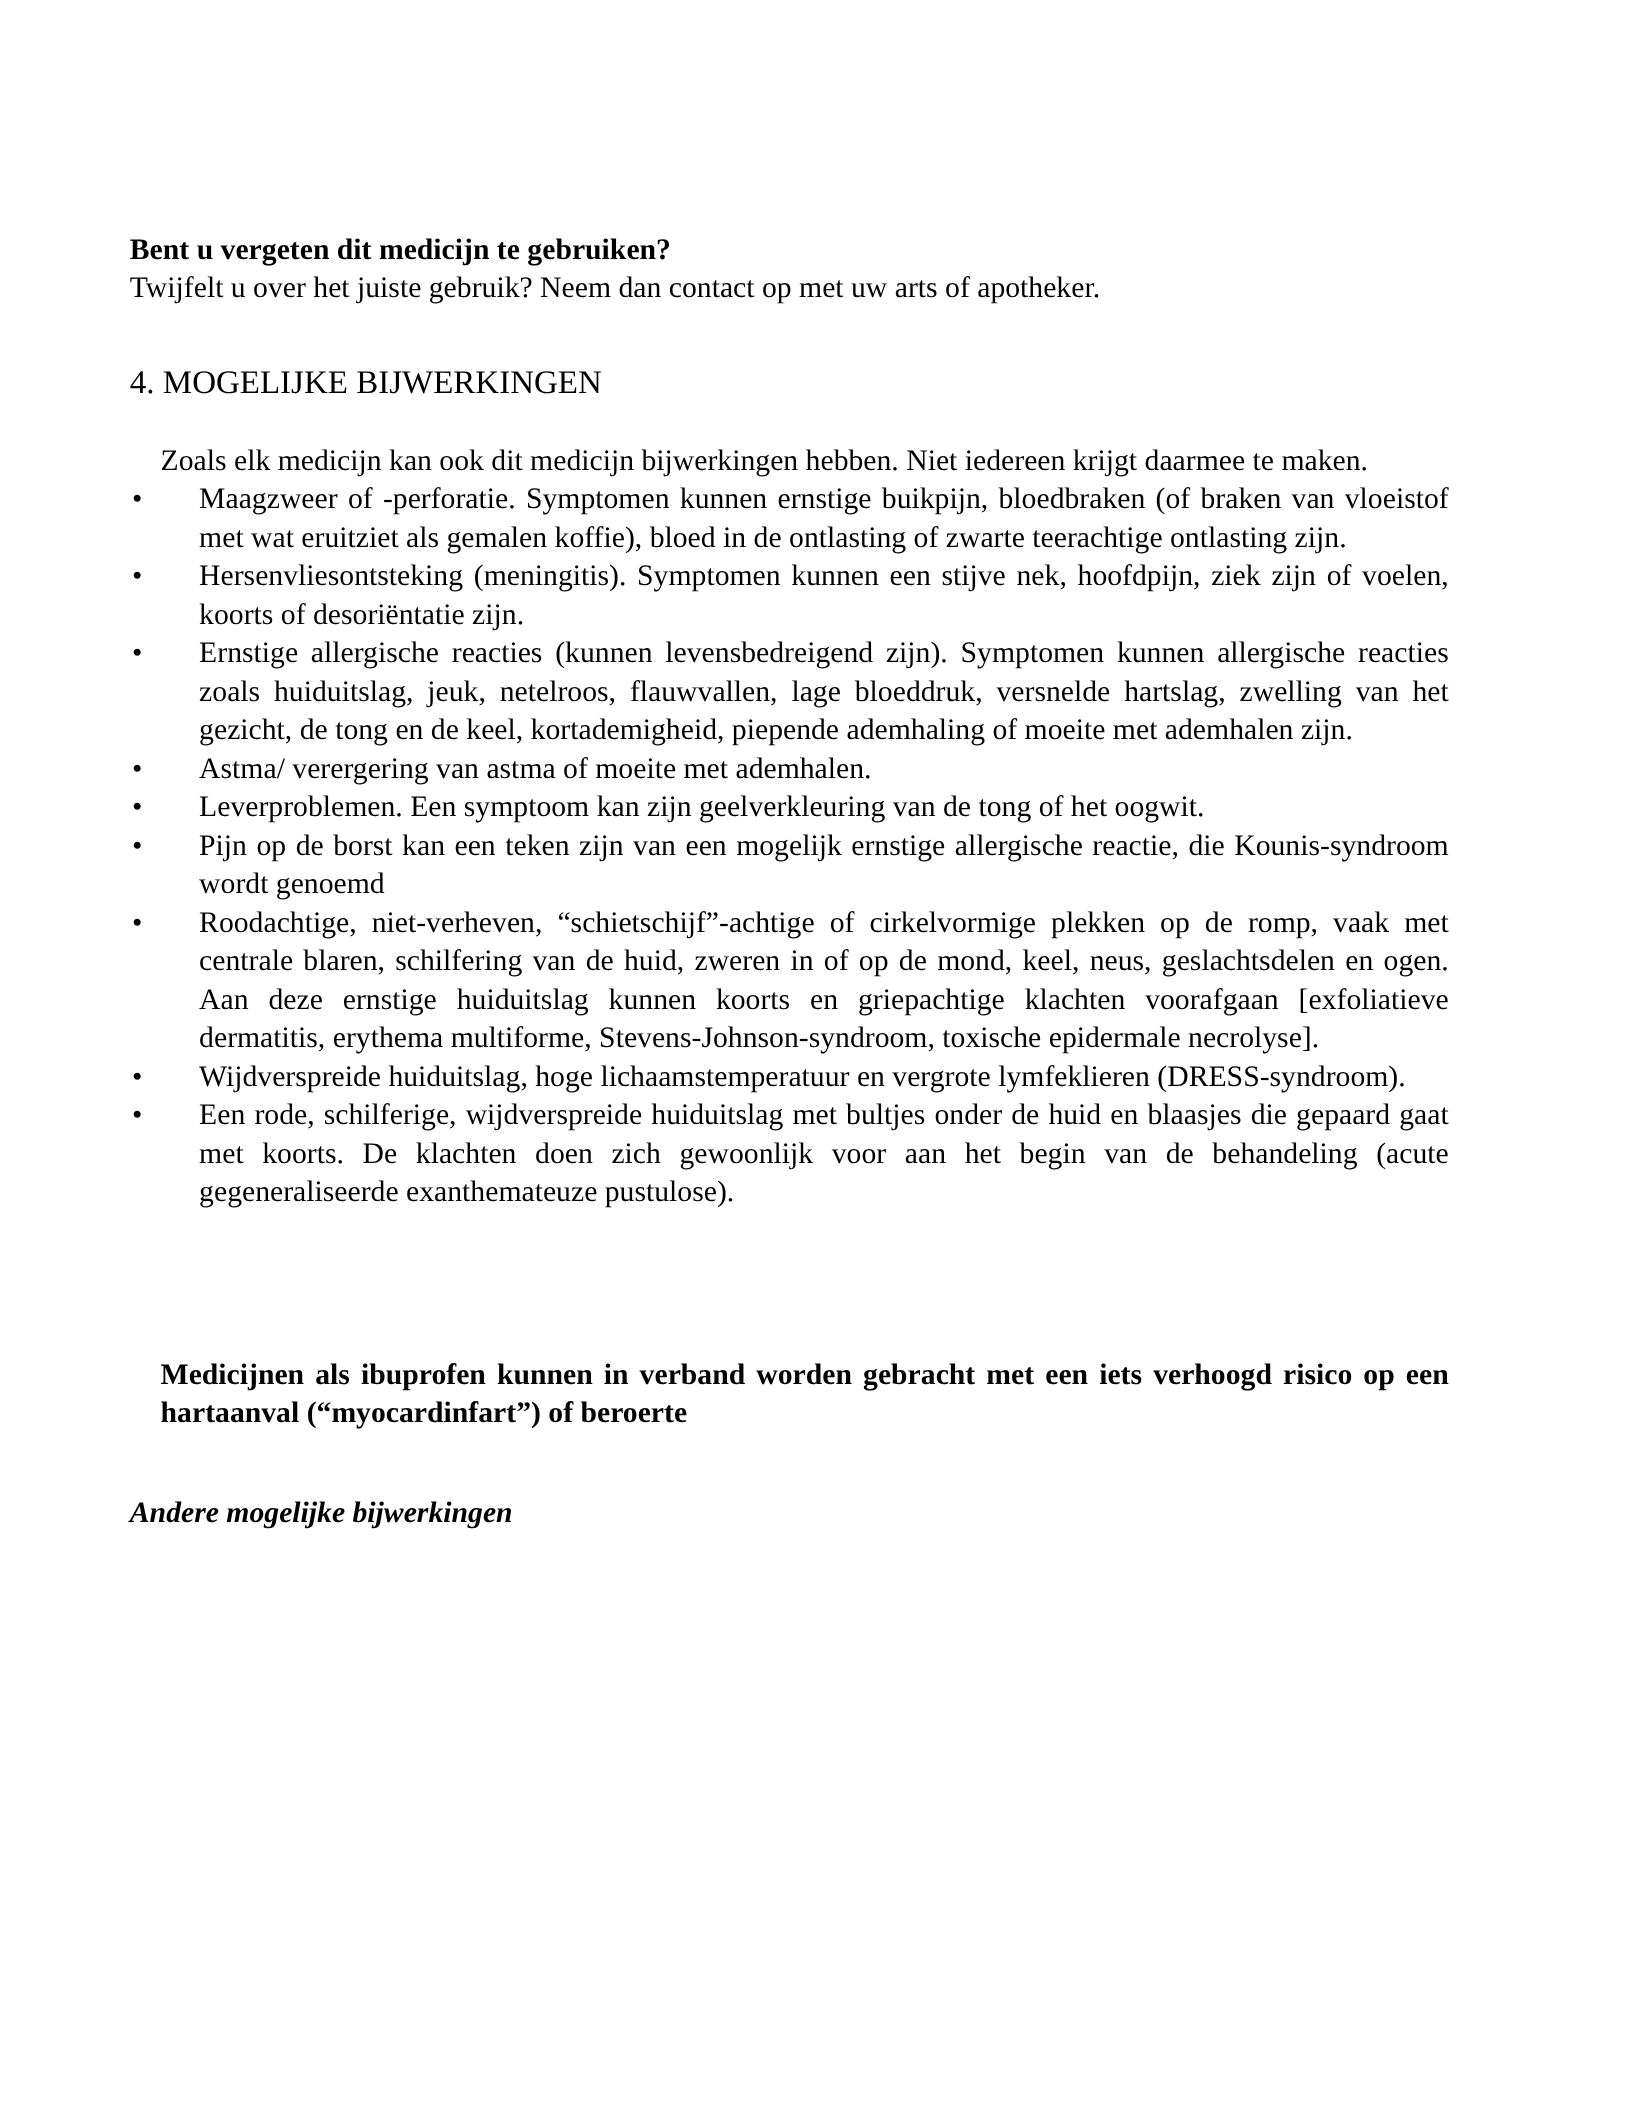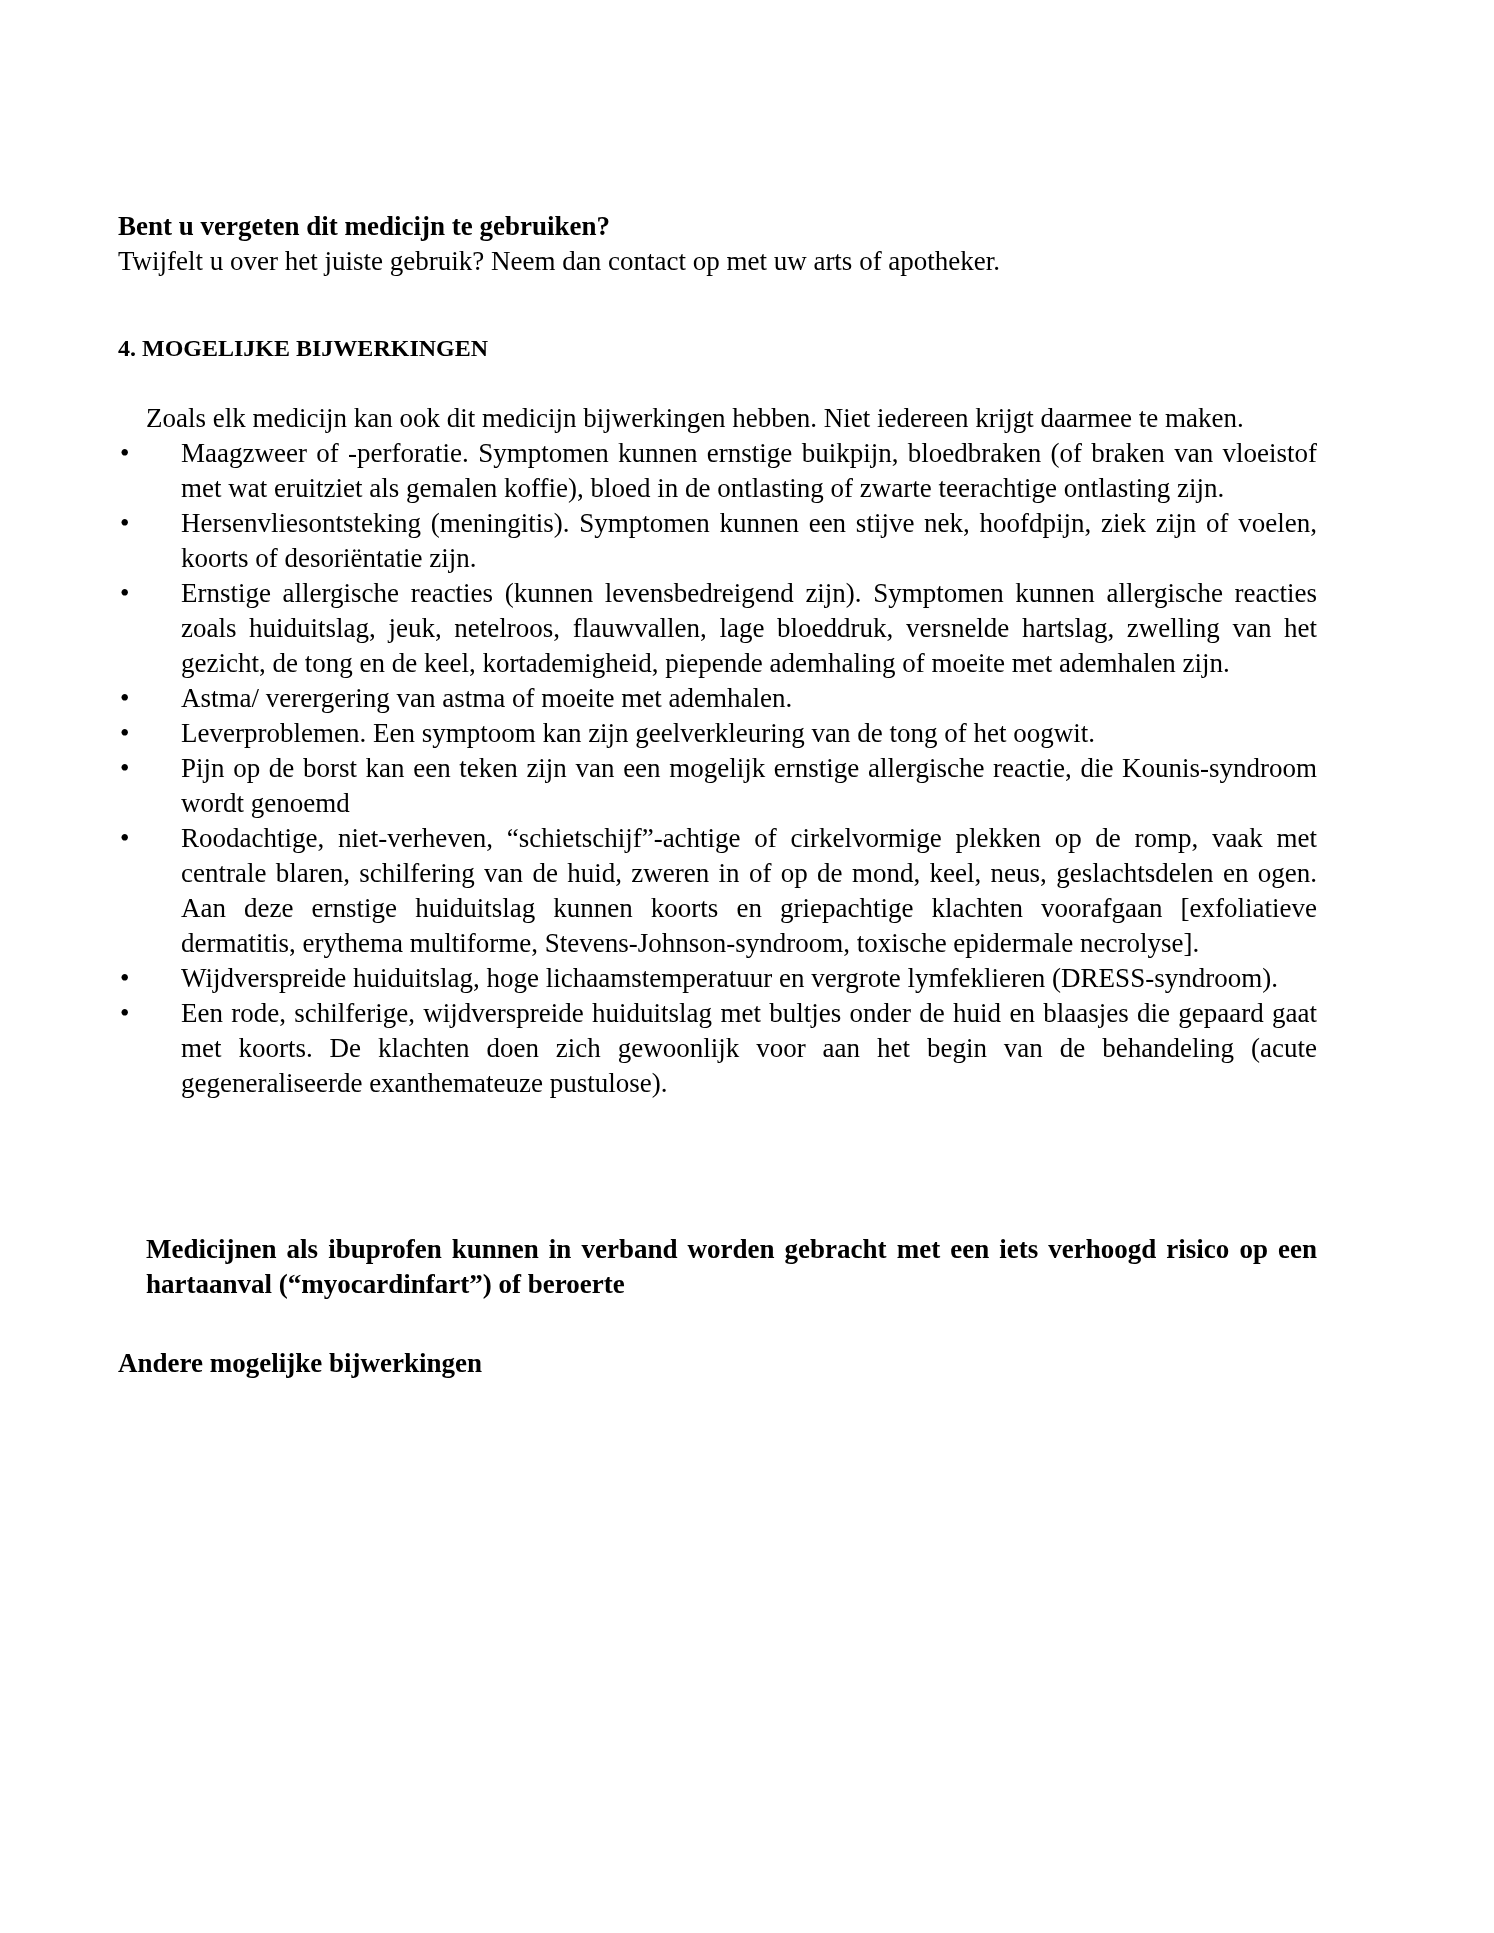--- a/index.html
+++ b/index.html
@@ -12,43 +12,43 @@
     font-family: "Liberation Serif", serif;
     font-size: 27px;
     line-height: 35px;
     padding: 209px 177px 0 118px;
     overflow: hidden;
   }
   p { margin: 0; }
   .bold { font-weight: bold; }
   .just { text-align: justify; margin-left: 28px; }
   .h2 {
-    font-weight: bold;
-    font-size: 24px;
+    font-weight: normal;
+    font-size: 30px;
     line-height: 38px;
     margin: 50px 0 34px 0;
   }
   .p-rare { margin-top: 40px; }
   ul.effects {
     list-style: none;
     margin: 0;
     padding: 0;
   }
   ul.effects li {
     position: relative;
     padding-left: 63px;
     text-align: justify;
   }
   ul.effects .blt {
     position: absolute;
     left: 2px;
     top: 0;
   }
   .warning { margin-top: 131px; }
-  .other-heading { margin-top: 44px; }
+  .other-heading { margin-top: 56px; font-style: italic; }
 </style>
 </head>
 <body>
 
 <div class="page">
 
   <section>
     <p class="bold">Bent u vergeten dit medicijn te gebruiken?</p>
     <p>Twijfelt u over het juiste gebruik? Neem dan contact op met uw arts of apotheker.</p>
   </section>

